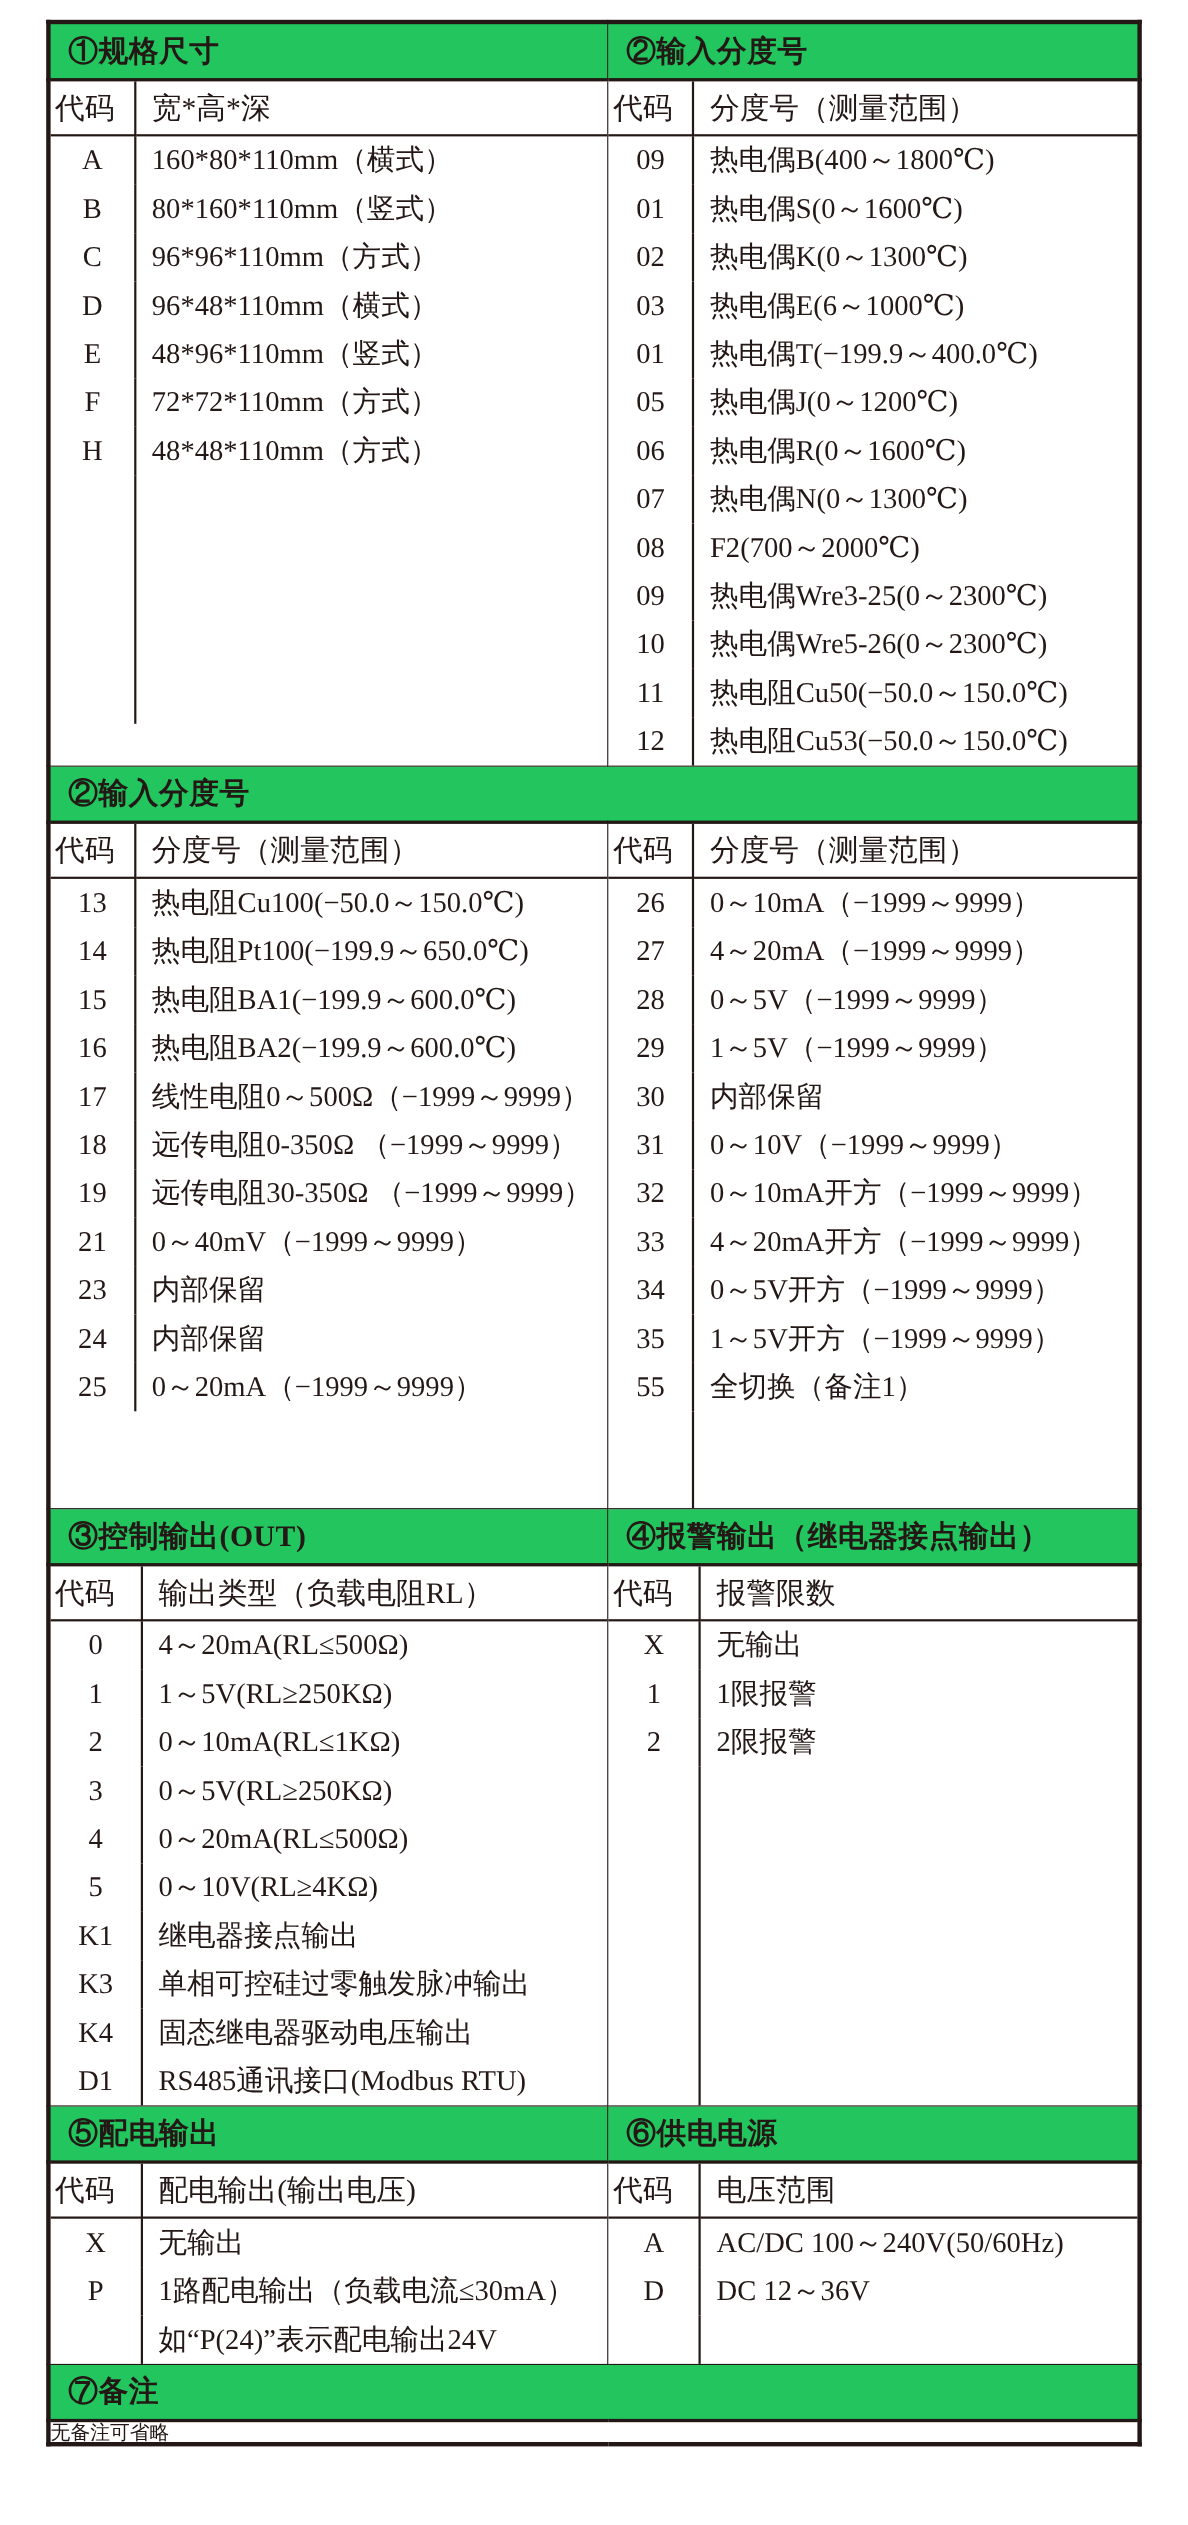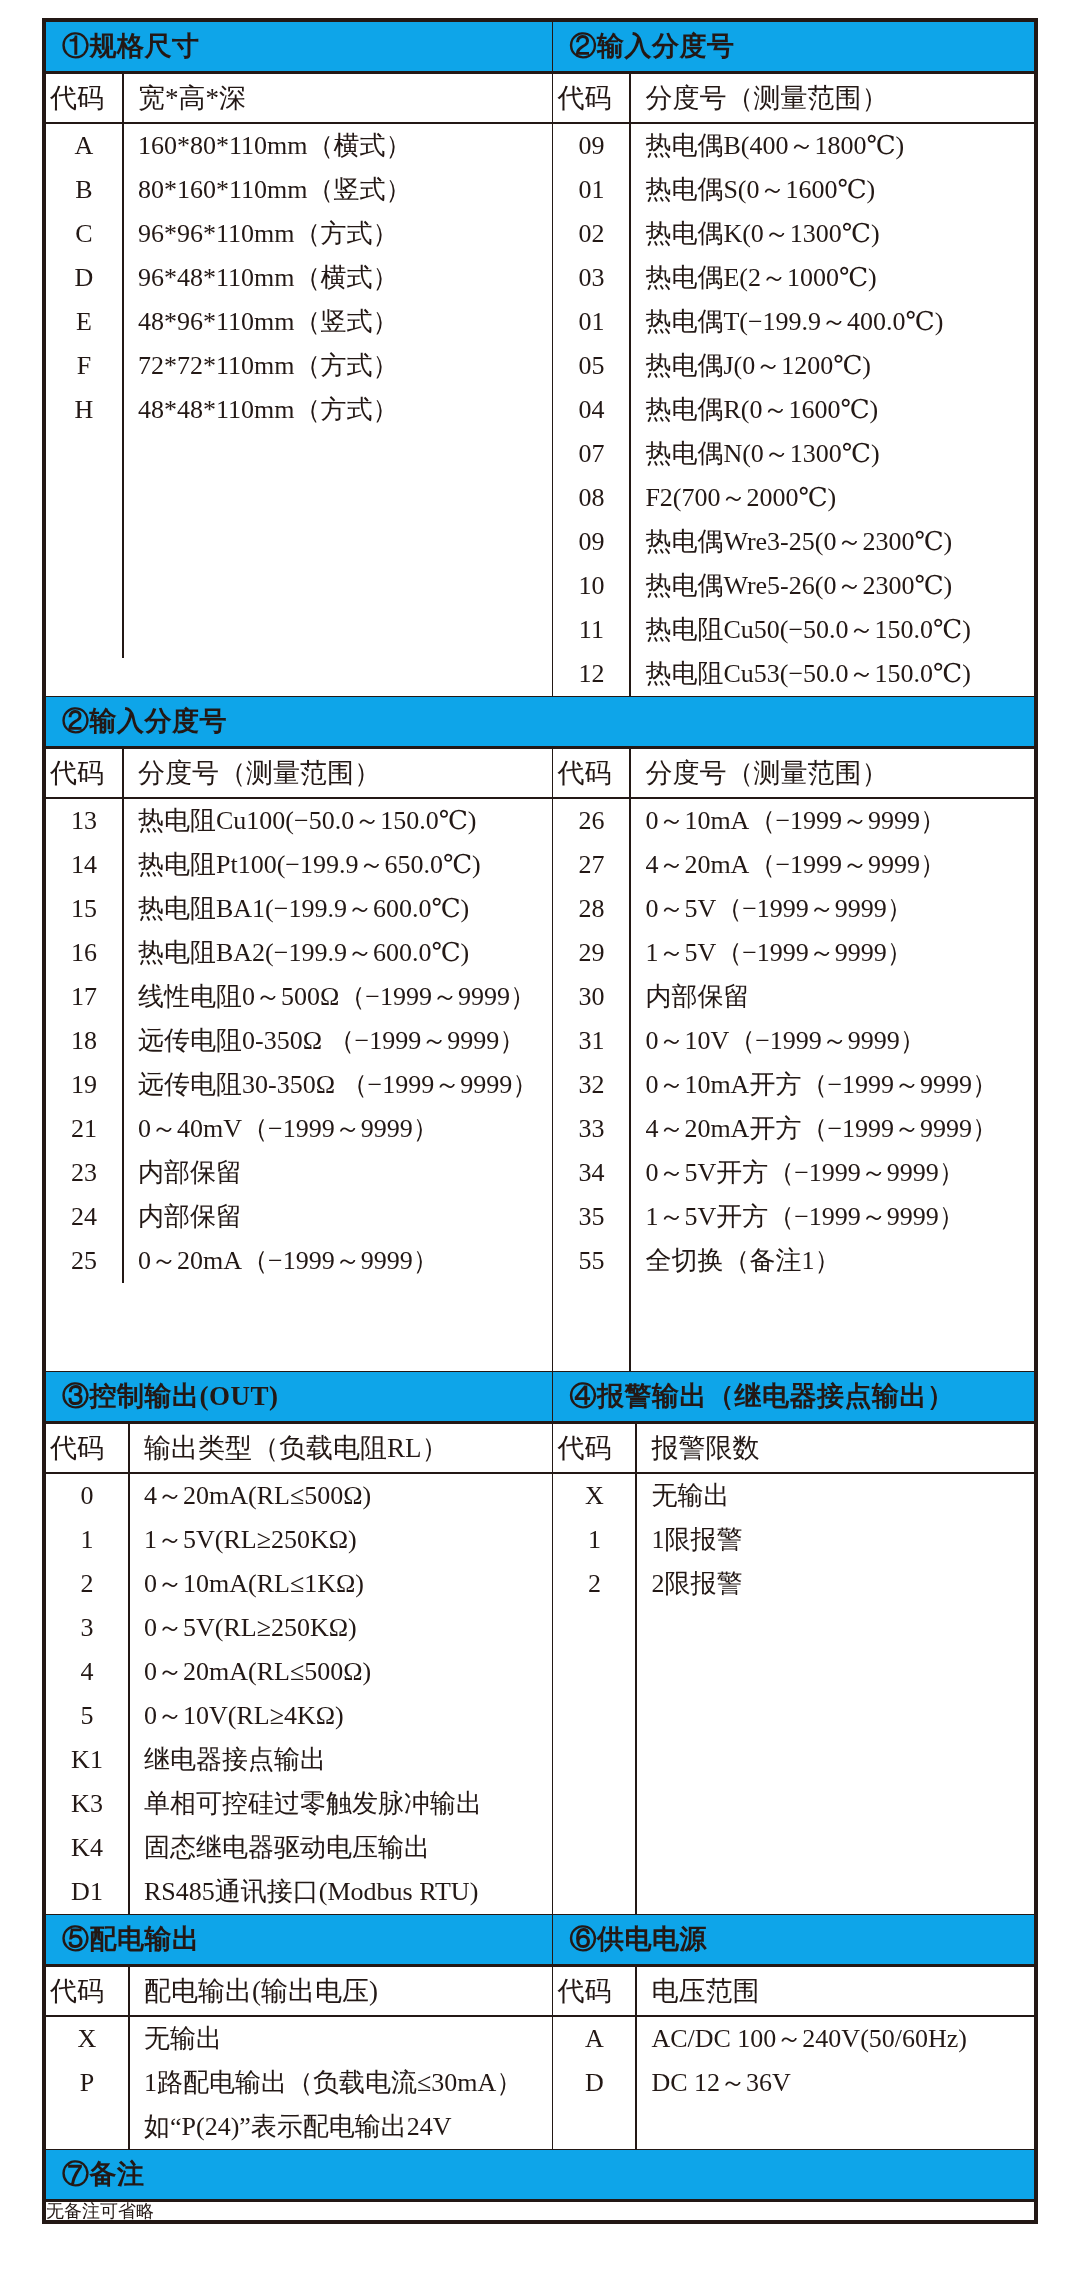--- a/index.html
+++ b/index.html
@@ -31,21 +31,21 @@
     table-layout: fixed;
   }
   .spec-table td {
     border: 1px solid #231815;
     padding: 0;
     vertical-align: top;
   }
 
   
   .banner {
-    background: #0ea5e9;
+    background: #22c55e;
     font-weight: bold;
     font-size: 27px;
     line-height: 1.0;
     padding: 11px 0 11px 16px !important;
     border-bottom: 3px solid #231815 !important;
     letter-spacing: 0.5px;
     white-space: nowrap;
   }
 
   
@@ -180,32 +180,32 @@
         <tr>
           <td class="code">01</td>
           <td class="desc">热电偶S(0～1600℃)</td>
         </tr>
         <tr>
           <td class="code">02</td>
           <td class="desc">热电偶K(0～1300℃)</td>
         </tr>
         <tr>
           <td class="code">03</td>
-          <td class="desc">热电偶E(2～1000℃)</td>
+          <td class="desc">热电偶E(6～1000℃)</td>
         </tr>
         <tr>
           <td class="code">01</td>
           <td class="desc">热电偶T(−199.9～400.0℃)</td>
         </tr>
         <tr>
           <td class="code">05</td>
           <td class="desc">热电偶J(0～1200℃)</td>
         </tr>
         <tr>
-          <td class="code">04</td>
+          <td class="code">06</td>
           <td class="desc">热电偶R(0～1600℃)</td>
         </tr>
         <tr>
           <td class="code">07</td>
           <td class="desc">热电偶N(0～1300℃)</td>
         </tr>
         <tr>
           <td class="code">08</td>
           <td class="desc">F2(700～2000℃)</td>
         </tr>

